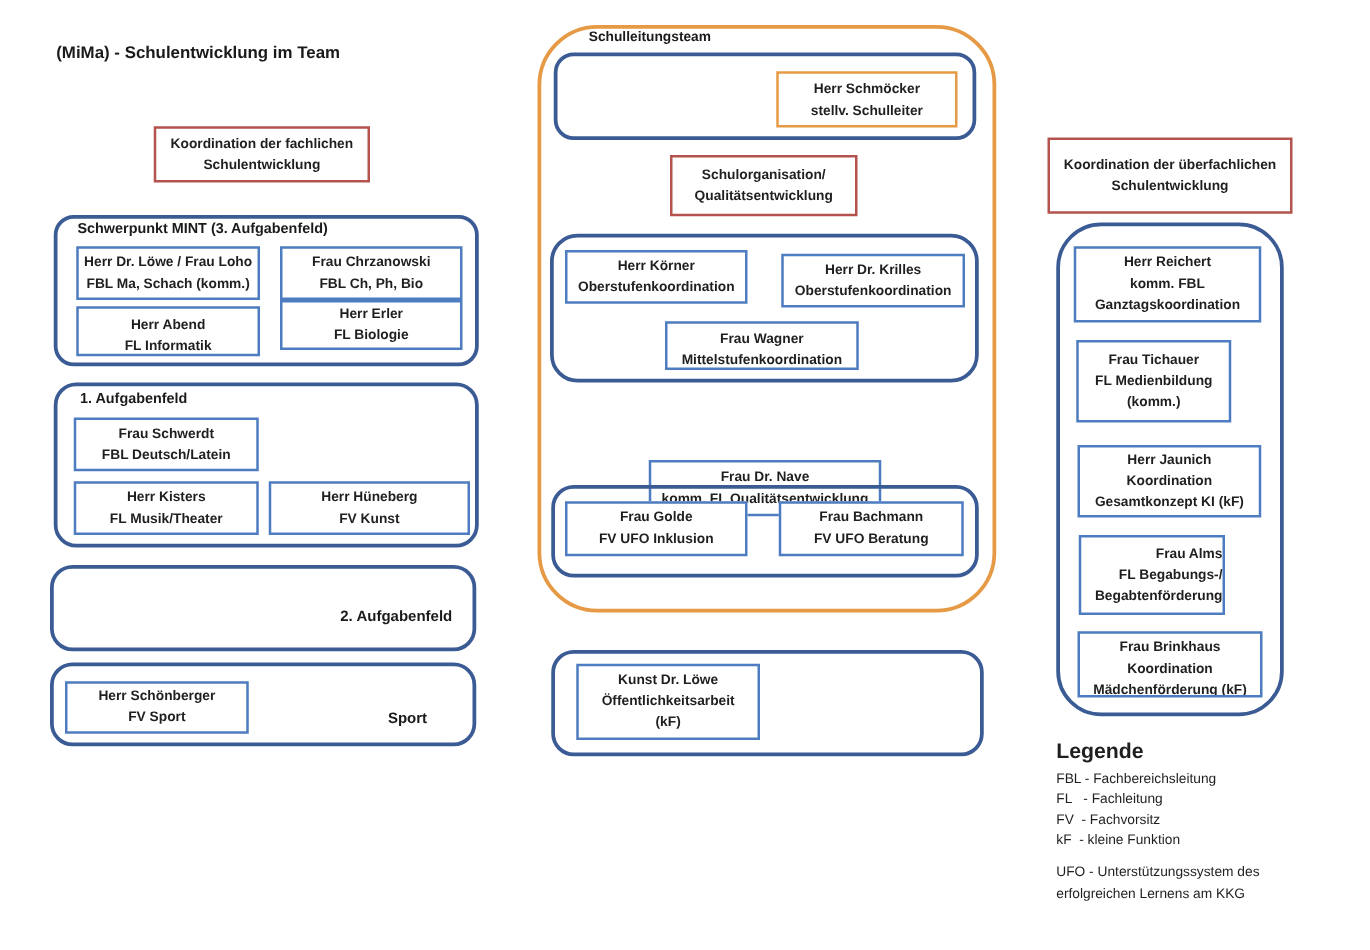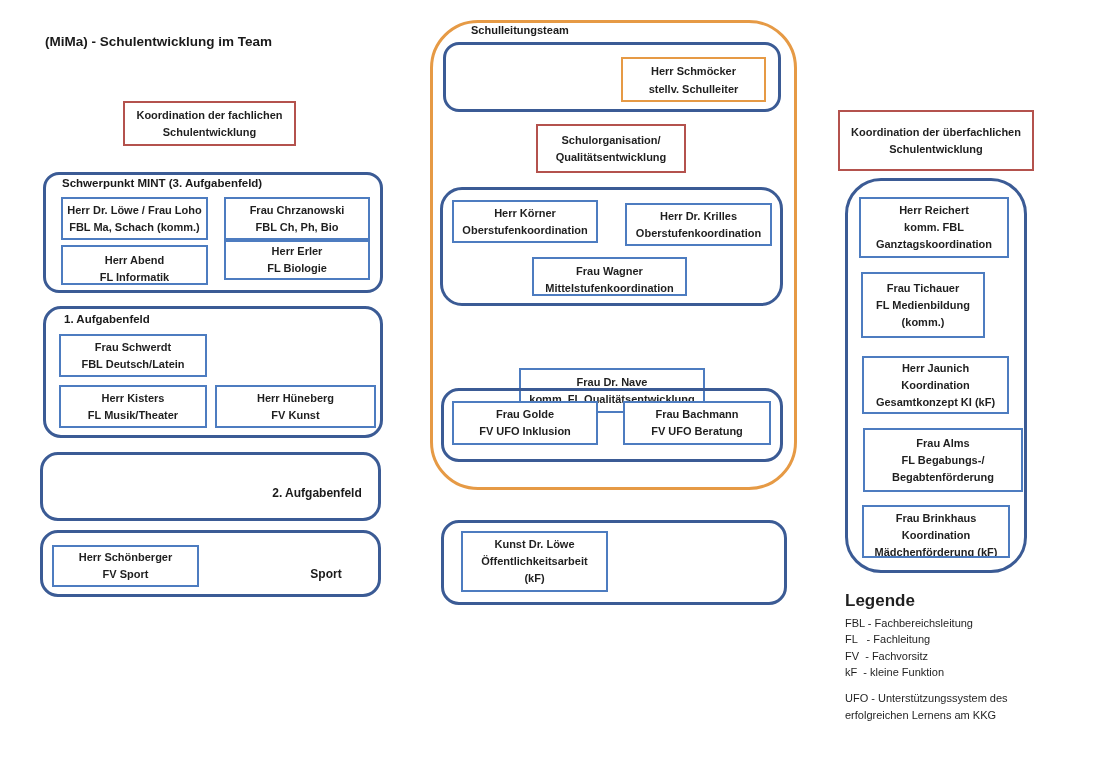--- a/index.html
+++ b/index.html
@@ -169,21 +169,21 @@
   <div class="namebox" style="left:861px; top:272px; width:124px; height:66px;">
     <div>Frau Tichauer</div>
     <div>FL Medienbildung</div>
     <div>(komm.)</div>
   </div>
   <div class="namebox" style="left:862px; top:356px; width:147px; height:58px;">
     <div>Herr Jaunich</div>
     <div>Koordination</div>
     <div>Gesamtkonzept KI  (kF)</div>
   </div>
-  <div class="namebox" style="left:863px; top:428px; width:160px; height:64px;">
+  <div class="namebox" style="left:863px; top:428px; width:117px; height:64px;text-align:right;">
     <div>Frau Alms</div>
     <div>FL Begabungs-/</div>
     <div>Begabtenförderung</div>
   </div>
   <div class="namebox clip" style="left:862px; top:505px; width:148px; height:53px; padding-top:3px;">
     <div>Frau Brinkhaus</div>
     <div>Koordination</div>
     <div>Mädchenförderung (kF)</div>
   </div>
 

